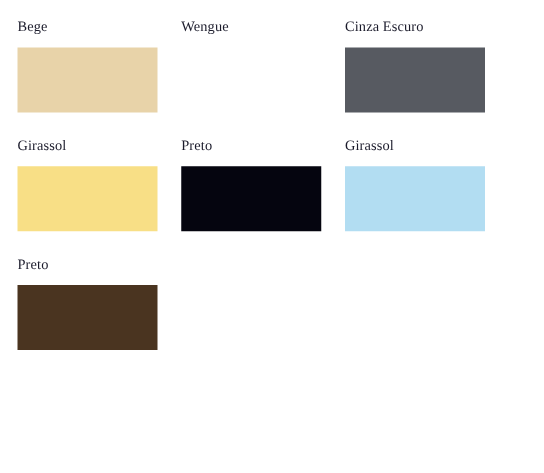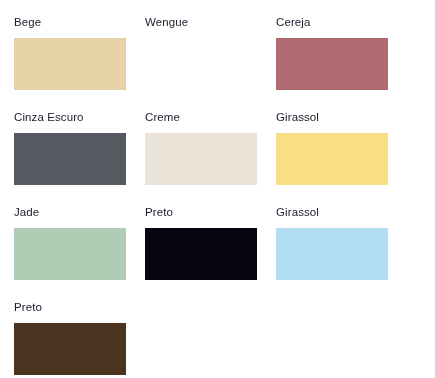--- a/index.html
+++ b/index.html
@@ -28,20 +28,21 @@
     align-items: flex-start;
   }
 
   .swatch-label {
     font-size: 11.5px;
     line-height: 13px;
     color: #1b1b2b;
     letter-spacing: 0.1px;
     margin-bottom: 9px;
     white-space: nowrap;
+    font-family: Liberation Serif, serif;
   }
 
   .swatch-chip {
     width: 112px;
     height: 52px;
     box-sizing: border-box;
   }
 </style>
 </head>
 <body>
@@ -49,38 +50,26 @@
 <main id="palette-grid">
     <div class="swatch-cell">
       <div class="swatch-label">Bege</div>
       <div class="swatch-chip" style="background-color: rgb(232, 211, 169);"></div>
     </div>
     <div class="swatch-cell">
       <div class="swatch-label">Wengue</div>
       <div class="swatch-chip" style="background-color: rgb(255, 255, 255);"></div>
     </div>
     <div class="swatch-cell">
-      <div class="swatch-label">Cereja</div>
-      <div class="swatch-chip" style="background-color: rgb(176, 107, 114);"></div>
-    </div>
-    <div class="swatch-cell">
       <div class="swatch-label">Cinza Escuro</div>
       <div class="swatch-chip" style="background-color: rgb(87, 90, 97);"></div>
     </div>
     <div class="swatch-cell">
-      <div class="swatch-label">Creme</div>
-      <div class="swatch-chip" style="background-color: rgb(234, 228, 216);"></div>
-    </div>
-    <div class="swatch-cell">
       <div class="swatch-label">Girassol</div>
       <div class="swatch-chip" style="background-color: rgb(248, 223, 134);"></div>
-    </div>
-    <div class="swatch-cell">
-      <div class="swatch-label">Jade</div>
-      <div class="swatch-chip" style="background-color: rgb(175, 204, 180);"></div>
     </div>
     <div class="swatch-cell">
       <div class="swatch-label">Preto</div>
       <div class="swatch-chip" style="background-color: rgb(5, 5, 15);"></div>
     </div>
     <div class="swatch-cell">
       <div class="swatch-label">Girassol</div>
       <div class="swatch-chip" style="background-color: rgb(178, 221, 242);"></div>
     </div>
     <div class="swatch-cell">

